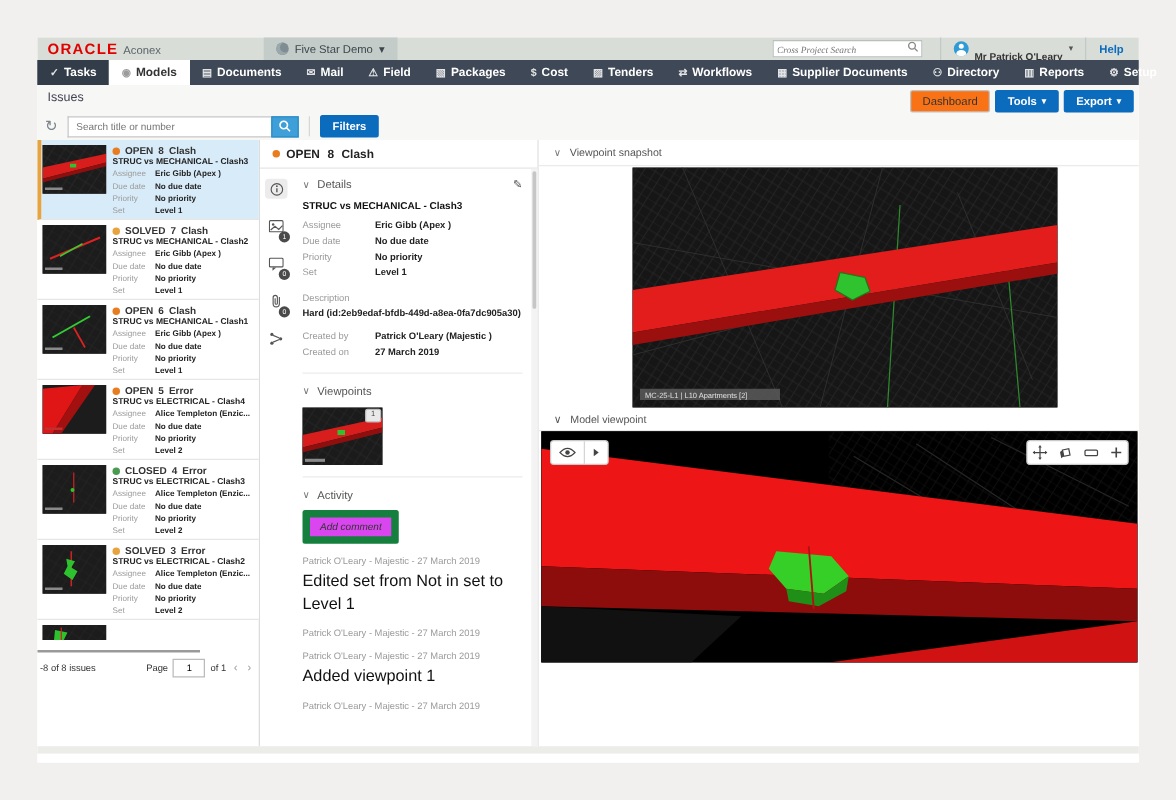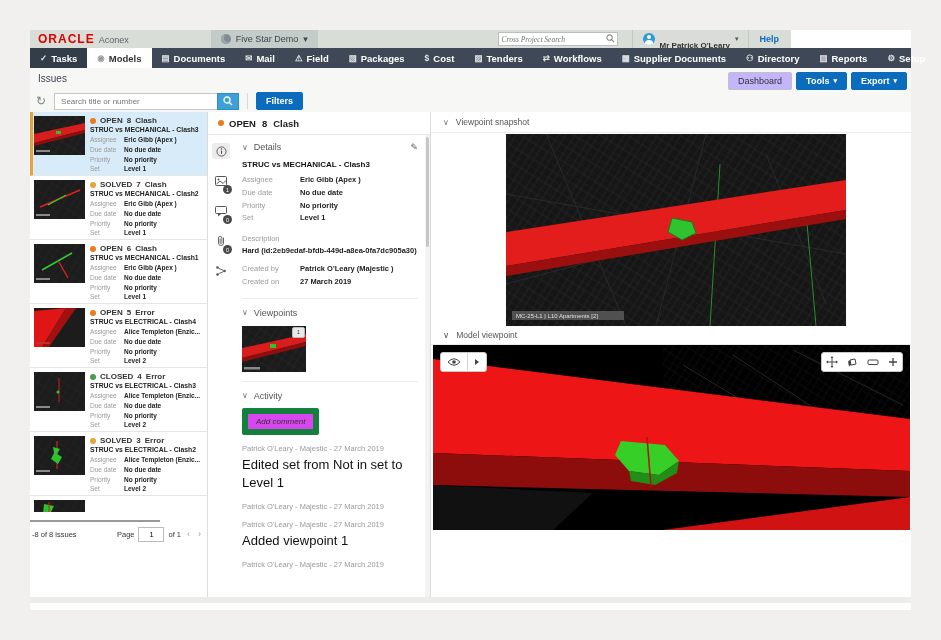--- a/index.html
+++ b/index.html
@@ -1,20 +1,20 @@
 <!DOCTYPE html>
 <html><head>
 <meta charset="utf-8">
 <style>
   html,body{margin:0;padding:0;background:#f1f0ee;font-family:"Liberation Sans",sans-serif;}
   .stage{position:relative;width:941px;height:640px;background:#f1f0ee;overflow:hidden;}
   .app{position:absolute;left:30px;top:30px;width:881px;height:580px;background:#fff;}
 
   
-  .topbar{position:absolute;left:0;top:0;width:761px;height:18px;background:#d9ddd8;display:flex;align-items:center;font-size:10px;}
+  .topbar{position:absolute;left:0;top:0;width:881px;height:18px;background:#d9ddd8;display:flex;align-items:center;font-size:10px;}
   .logo{display:flex;align-items:baseline;margin-left:8px;gap:4px;}
   .logo .oracle{color:#e00000;font-weight:bold;font-size:12px;letter-spacing:1px;}
   .logo .suffix{color:#5a6368;font-size:9px;}
   .proj-tab{height:18px;background:#c3ccc8;display:flex;align-items:center;gap:5px;padding:0 10px;margin-left:82px;cursor:pointer;}
   .proj-ico{width:10px;height:10px;border-radius:50%;background:#7f8d93;box-shadow:inset 2px -1px 0 1px #9aa7ab;}
   .proj-tab span{font-size:9px;color:#3c454b;}
   .proj-caret{color:#5a6368;font-size:8px;}
   .top-right{margin-left:auto;display:flex;align-items:center;height:100%;}
   .xsearch{position:relative;width:118px;height:12px;background:#fff;border:1px solid #b9bfbc;display:flex;align-items:center;}
   .xsearch input{border:0;outline:0;width:100px;font-size:7.5px;font-style:italic;color:#777;padding:16px 3px;background:transparent;font-family:Liberation Serif, serif;}
@@ -34,21 +34,21 @@
   .nav-item .nav-ico{font-size:8.5px;opacity:.85;}
   .nav-item.first{background:#333d49;}
   .nav-item.active{background:#fff;color:#333;}
   .nav-item.active .nav-ico{color:#8a8a8a;}
 
   
   .toolbar{position:absolute;left:0;top:38px;width:881px;height:44px;background:#f7f7f6;}
   .page-title{position:absolute;left:8px;top:5px;font-size:10px;color:#445;}
   .tb-right{position:absolute;right:4px;top:4px;display:flex;gap:4px;}
   .btn{font-size:9px;border-radius:2px;padding:3px 9px;cursor:pointer;display:flex;align-items:center;gap:4px;}
-  .btn.ghost{background:#c4b5fd;border:1px solid #c2c2c2;color:#333;}
+  .btn.ghost{background:#f97316;border:1px solid #c2c2c2;color:#333;}
   .btn.blue{background:#0b6bbd;border:1px solid #0b6bbd;color:#fff;font-weight:bold;}
   .btn .bcaret{font-size:7px;}
   .tb-row2{position:absolute;left:6px;top:24px;display:flex;align-items:center;gap:8px;}
   .refresh{color:#7a848a;font-size:12px;cursor:pointer;line-height:1;}
   .sbox{display:flex;align-items:stretch;height:17px;}
   .sbox input{width:150px;border:1px solid #c6c6c6;border-right:0;outline:0;font-size:8px;color:#777;padding:0 6px;font-family:"Liberation Sans",sans-serif;}
   .sbtn{width:20px;background:#3f9fd8;border:1px solid #2b8cc6;display:flex;align-items:center;justify-content:center;cursor:pointer;}
   .vline{width:1px;height:16px;background:#d7d7d7;}
 
   

